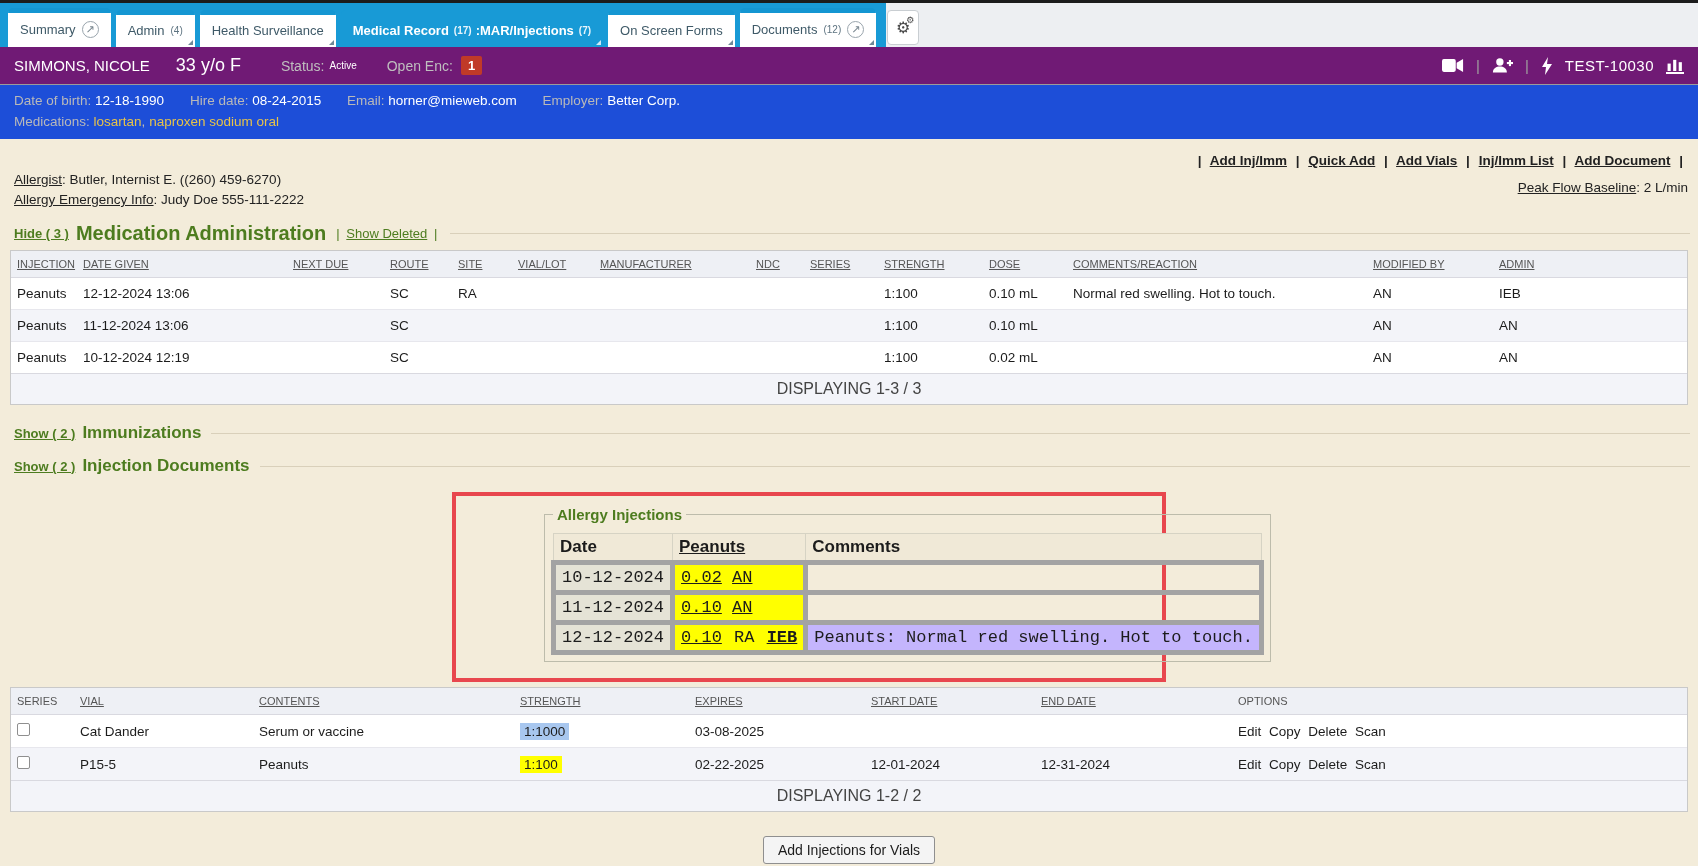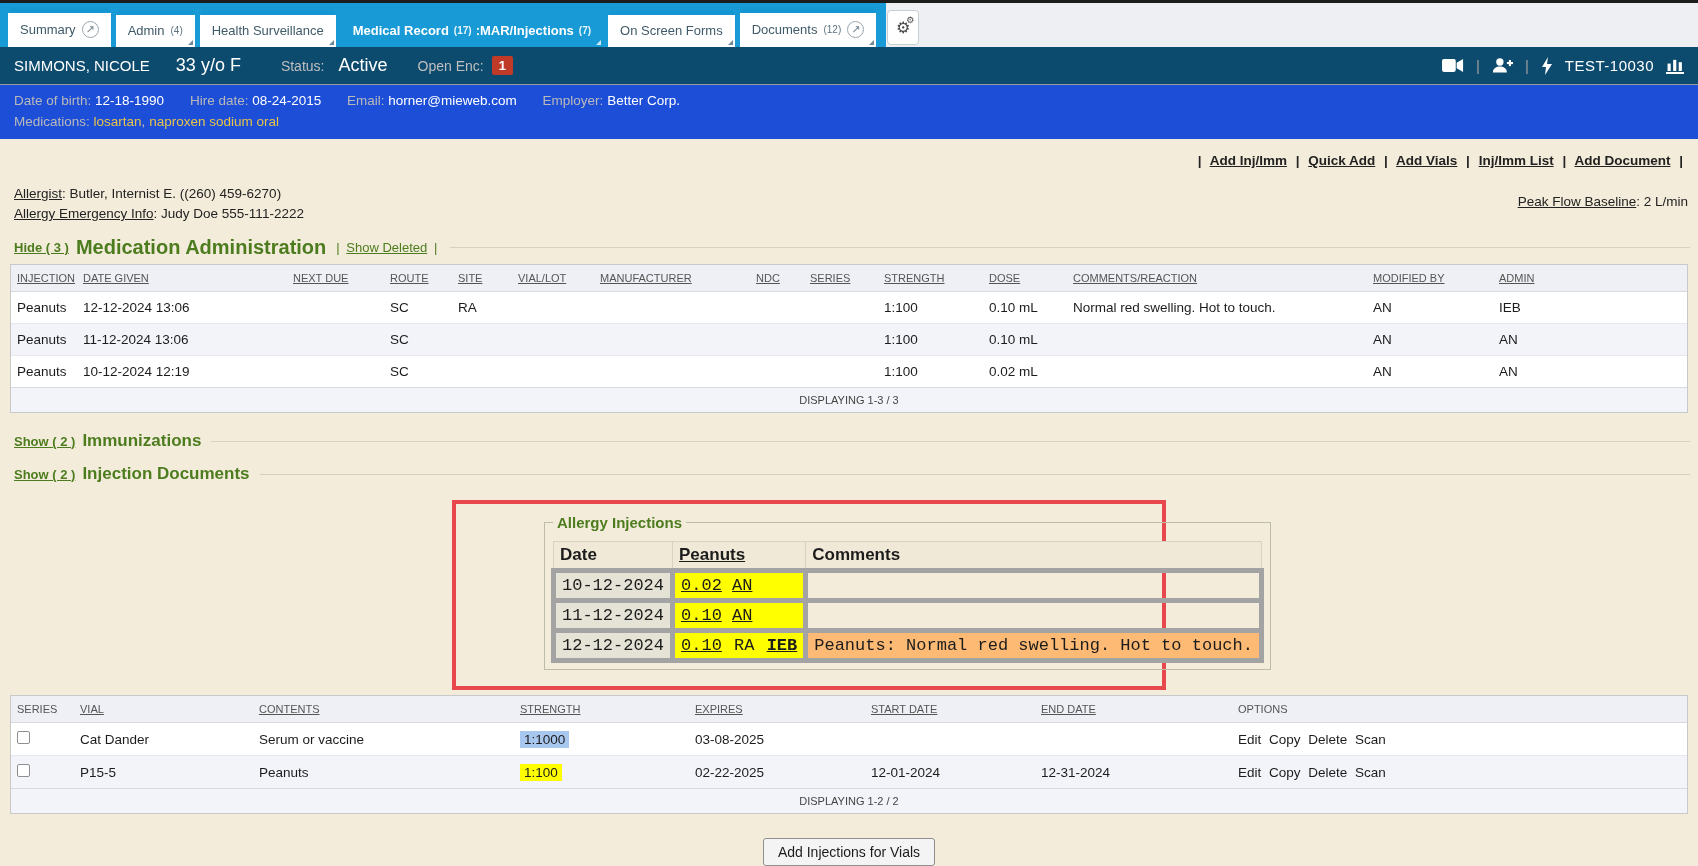--- a/index.html
+++ b/index.html
@@ -22,44 +22,44 @@
   .tab.active.fold::after { border-bottom-color: #cfe9f6; }
   .circle-ic { display: inline-flex; align-items: center; justify-content: center; width: 17px; height: 17px;
          border: 1px solid #9aa5ad; border-radius: 50%; font-size: 11px; color: #7a8790; background: #fff; }
   .gearbtn { position: relative; align-self: flex-end; margin: 0 0 2px 6px; width: 32px; height: 35px;
          background: #fff; border: 1px solid #c9ced2; border-radius: 4px; display: flex; align-items: center;
          justify-content: center; }
   .gearbtn .g1 { font-size: 16px; color: #4a4a4a; line-height: 1; }
   .gearbtn .g2 { position: absolute; right: 4px; top: 5px; font-size: 9px; color: #4a4a4a; line-height: 1; }
 
   
-  .pbar { height: 37px; background: #0c4a6e; display: flex; align-items: center; padding: 0 14px; color: #fff; text-align: center; }
+  .pbar { height: 37px; background: #701a75; display: flex; align-items: center; padding: 0 14px; color: #fff; text-align: center; }
   .pname { font-size: 15px; }
   .page-sex { font-size: 18px; margin-left: 26px; }
   .plabel { color: #bfbfbf; font-size: 14px; }
-  .pval { color: #fff; font-size: 18px; margin-left: 14px; }
+  .pval { color: #fff; font-size: 10px; margin-left: 5px; }
   .pstat { margin-left: 40px; } .penc { margin-left: 30px; }
   .badge { display: inline-block; background: #c03a28; color: #fff; font-weight: bold; font-size: 13px;
          padding: 2px 7px; border-radius: 2px; margin-left: 8px; }
   .pright { margin-left: auto; display: flex; align-items: center; gap: 12px; }
   .pright svg { display: block; }
   .psep { color: #9f9f9f; font-size: 15px; }
   .pid { font-size: 15px; letter-spacing: .5px; }
   .chartwrap { border-bottom: 2px solid #fff; padding-bottom: 1px; }
 
   .ibar { background: #1d4ed8; border-top: 1px solid #9b9b9b; padding: 5px 14px 7px; font-size: 13.5px; line-height: 21px; }
   .ilabel { color: #b9b9b9; } .ival { color: #fff; }
   .igap { margin-left: 22px; }
   .medlink { color: #e7c34a; cursor: pointer; }
 
   
   .linksrow { text-align: right; padding: 14px 10px 0; font-size: 13.5px; color: #222; font-weight: bold; }
   .linksrow .pipe { font-weight: bold; color: #222; margin: 0 5px; }
   .dlink { color: #222; text-decoration: underline; cursor: pointer; }
-  .subrow { display: flex; justify-content: space-between; margin-top: 16px; padding: 0 10px 0 14px; font-size: 13.5px; color: #222; }
+  .subrow { display: flex; justify-content: space-between; margin-top: 2px; padding: 0 10px 0 14px; font-size: 13.5px; color: #222; }
   .allergyinfo div { line-height: 20px; }
   .peakflow { margin-top: 10px; }
 
   .sec { display: flex; align-items: center; margin: 12px 8px 0 14px; white-space: nowrap; }
   .sec .toggle { color: #4d7c1f; font-weight: bold; font-size: 13px; text-decoration: underline; cursor: pointer; }
   .sec .title { color: #4d7c1f; font-weight: bold; font-size: 20px; margin-left: 7px; }
   .sec .title.md { font-size: 17px; } .sec .title.lg { font-size: 19px; }
   .sec .extra { color: #4d7c1f; font-size: 13px; margin-left: 7px; }
   .sec .extra .glink { text-decoration: underline; cursor: pointer; }
   .sec .extra .gpipe { margin: 0 3px; }
@@ -67,39 +67,39 @@
 
   .tblwrap { background: #fff; border: 1px solid #c9c9c9; margin: 5px 10px 0; }
   table.grid { width: 100%; border-collapse: collapse; table-layout: fixed; font-size: 13.5px; color: #1c1c1c; }
   table.grid thead th { background: #eef0f5; color: #555; font-size: 11px; font-weight: normal; text-align: left;
          padding: 7px 6px; border-bottom: 1px solid #d9d9e0; white-space: nowrap; overflow: hidden; }
   table.grid thead th .u { text-decoration: underline; cursor: pointer; }
   table.grid tbody td { padding: 8px 6px; white-space: nowrap; overflow: hidden; }
   table.grid tbody tr + tr td { border-top: 1px solid #e7e7ed; }
   table.grid tr.alt { background: #f3f4f9; }
   table.grid tfoot td { background: #f3f4f9; border-top: 1px solid #d9d9e0; text-align: center;
-         font-size: 11px; color: #444; padding: 6px; margin-top: 43px; }
+         font-size: 16px; color: #444; padding: 6px; margin-top: 43px; }
 
   .hl-yellow { background: #ffff00; padding: 1px 4px; }
   .hl-blue { background: #a8c7ef; padding: 1px 4px; }
   .checkbox { display: inline-block; width: 13px; height: 13px; border: 1px solid #8f8f8f; border-radius: 2px;
          background: #fff; cursor: pointer; }
   .optlink { margin-right: 4px; cursor: pointer; }
 
   
   .redbox { border: 4px solid #e8474e; width: 714px; margin: 16px 0 0 452px; padding: 10px 0 16px; }
   .aifield { border: 1px solid #bdbcab; margin-left: 88px; width: 558px; padding: 0 6px 6px; }
   .aifield legend { color: #4d7c1f; font-weight: bold; font-size: 15px; padding: 0 4px; margin-left: 2px; }
   table.aitbl { border-collapse: collapse; font-size: 17px; color: #1c1c1c; margin-top: 10px; }
   table.aitbl th { font-weight: bold; text-align: left; padding: 3px 6px; border: 1px solid #d6d3c4; background: #f0e9d7; }
   table.aitbl td { padding: 3px 6px; border: 5px solid #a3a3a3; white-space: nowrap; font-family: Liberation Mono, monospace; }
   table.aitbl .c-date { width: 92px; background: #e5e3d6; }
   table.aitbl .c-dose { width: 102px; background: #ffff00; }
   table.aitbl .c-comm { width: 268px; }
-  table.aitbl .c-comm.wbg { background: #fdba74; }
+  table.aitbl .c-comm.wbg { background: #c4b5fd; }
   .ailink { text-decoration: underline; color: #1c1c1c; cursor: pointer; }
   .ailink.b { font-weight: bold; }
   .aimid { margin: 0 2px; }
   th .thlink { text-decoration: underline; cursor: pointer; }
 
   .addbtn { display: block; margin: 24px auto 0; padding: 5px 14px; font-size: 14px; color: #1c1c1c;
          background: #f4f4f4; border: 1px solid #8f8f8f; border-radius: 3px; cursor: pointer;
          font-family: "Liberation Sans","DejaVu Sans",sans-serif; }
 
   

